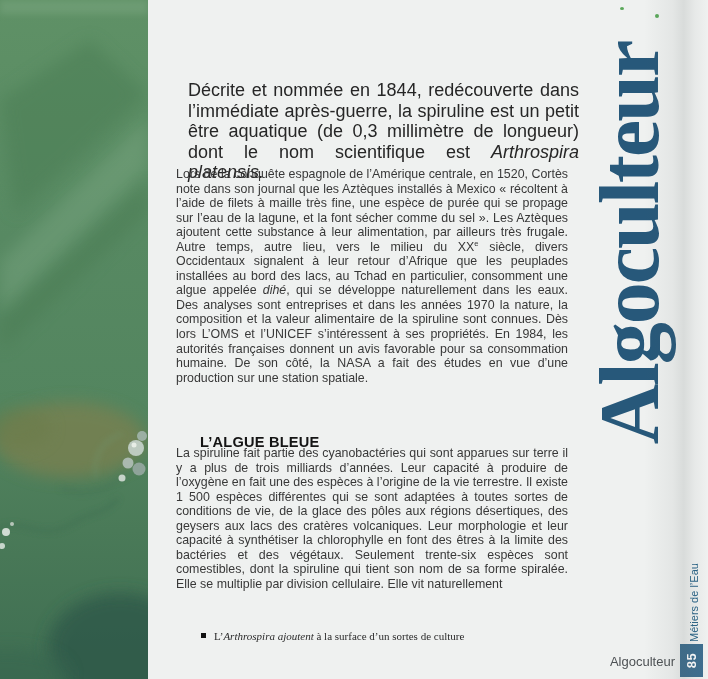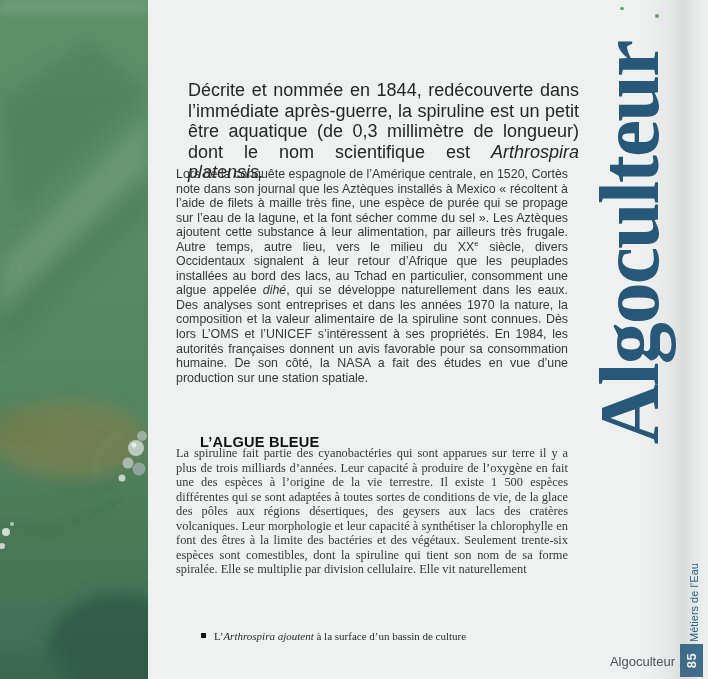--- a/index.html
+++ b/index.html
@@ -31,21 +31,21 @@
     text-align: justify;
   }
   .bodytext {
     position: absolute; left: 176px; width: 392px;
     margin: 0;
     font-size: 12.4px; line-height: 14.55px;
     color: #383838;
     text-align: justify;
   }
   .p1 { top: 167px; }
-  .p2 { top: 446px; font-family: Liberation Serif, serif; }
+  .p2 { top: 446px; }
   .heading {
     position: absolute; left: 188px; top: 422px; width: 392px;
     margin: 12px;
     font-size: 14.6px; line-height: 17px;
     font-weight: bold;
     letter-spacing: 0.2px;
     color: #141414;
   }
   .caption {
     position: absolute; left: 201px; top: 630px; width: 370px;
@@ -175,21 +175,21 @@
 
   <p class="intro"><span class="seg-b">Décrite et nommée en 1844, redécouverte dans l’immédiate après-guerre, la spiruline est un petit être aquatique (de 0,3 millimètre de longueur) dont le nom scientifique est </span><span class="seg-bi">Arthrospira platensis.</span></p>
 
   <p class="bodytext p1"><span>Lors de la conquête espagnole de l’Amérique centrale, en 1520, Cortès note dans son journal que les Aztèques installés à Mexico « récoltent à l’aide de filets à maille très fine, une espèce de purée qui se propage sur l’eau de la lagune, et la font sécher comme du sel ». Les Aztèques ajoutent cette substance à leur alimentation, par ailleurs très frugale. Autre temps, autre lieu, vers le milieu du XX</span><span class="seg-sup">e</span><span> siècle, divers Occidentaux signalent à leur retour d’Afrique que les peuplades installées au bord des lacs, au Tchad en particulier, consomment une algue appelée </span><span class="seg-i">dihé</span><span>, qui se développe naturellement dans les eaux. Des analyses sont entreprises et dans les années 1970 la nature, la composition et la valeur alimentaire de la spiruline sont connues. Dès lors L’OMS et l’UNICEF s’intéressent à ses propriétés. En 1984, les autorités françaises donnent un avis favorable pour sa consommation humaine. De son côté, la NASA a fait des études en vue d’une production sur une station spatiale.</span></p>
 
   <h2 class="heading">L’ALGUE BLEUE</h2>
 
   <p class="bodytext p2">La spiruline fait partie des cyanobactéries qui sont apparues sur terre il y a plus de trois milliards d’années. Leur capacité à produire de l’oxygène en fait une des espèces à l’origine de la vie terrestre. Il existe 1 500 espèces différentes qui se sont adaptées à toutes sortes de conditions de vie, de la glace des pôles aux régions désertiques, des geysers aux lacs des cratères volcaniques. Leur morphologie et leur capacité à synthétiser la chlorophylle en font des êtres à la limite des bactéries et des végétaux. Seulement trente-six espèces sont comestibles, dont la spiruline qui tient son nom de sa forme spiralée. Elle se multiplie par division cellulaire. Elle vit naturellement</p>
 
   <div class="caption">
-    <span class="bullet"></span><span><span>L’</span><span class="seg-i">Arthrospira ajoutent</span><span> à la surface d’un bassin de culture</span></span>
+    <span class="bullet"></span><span><span>L’</span><span class="seg-i">Arthrospira ajoutent</span><span> à la surface d’un sortes de culture</span></span>
   </div>
 
   <div class="side-title">Algoculteur</div>
 
   <div class="collection">Métiers de l’Eau</div>
 
   <div class="page-badge">
     <span>85</span>
   </div>
 

